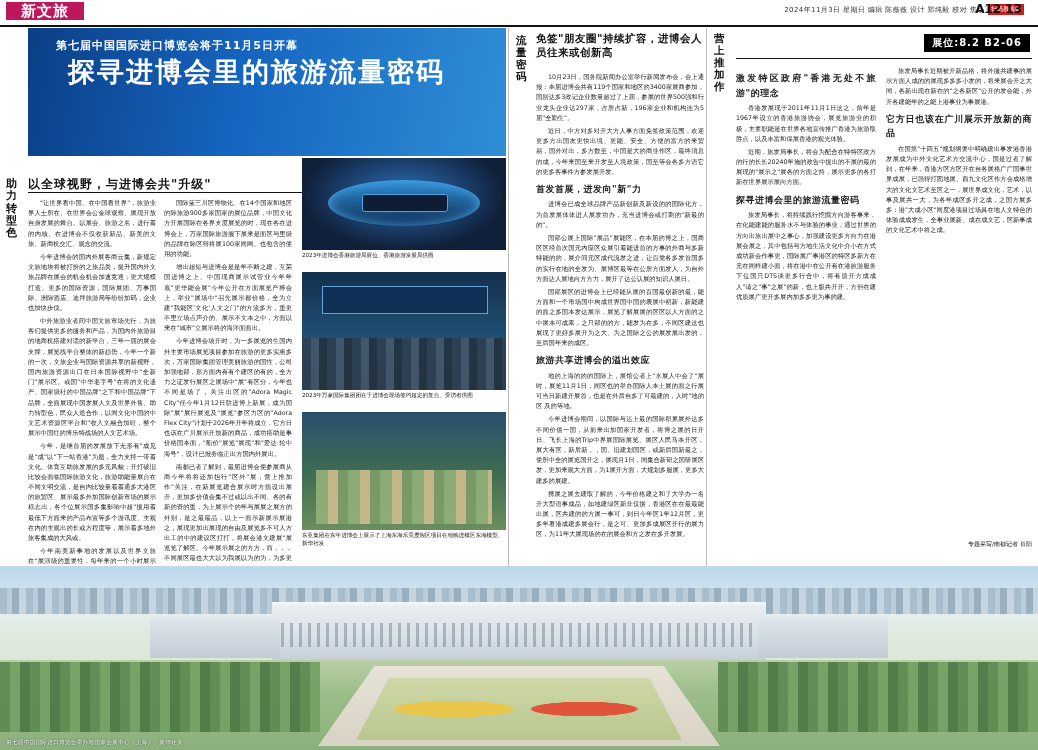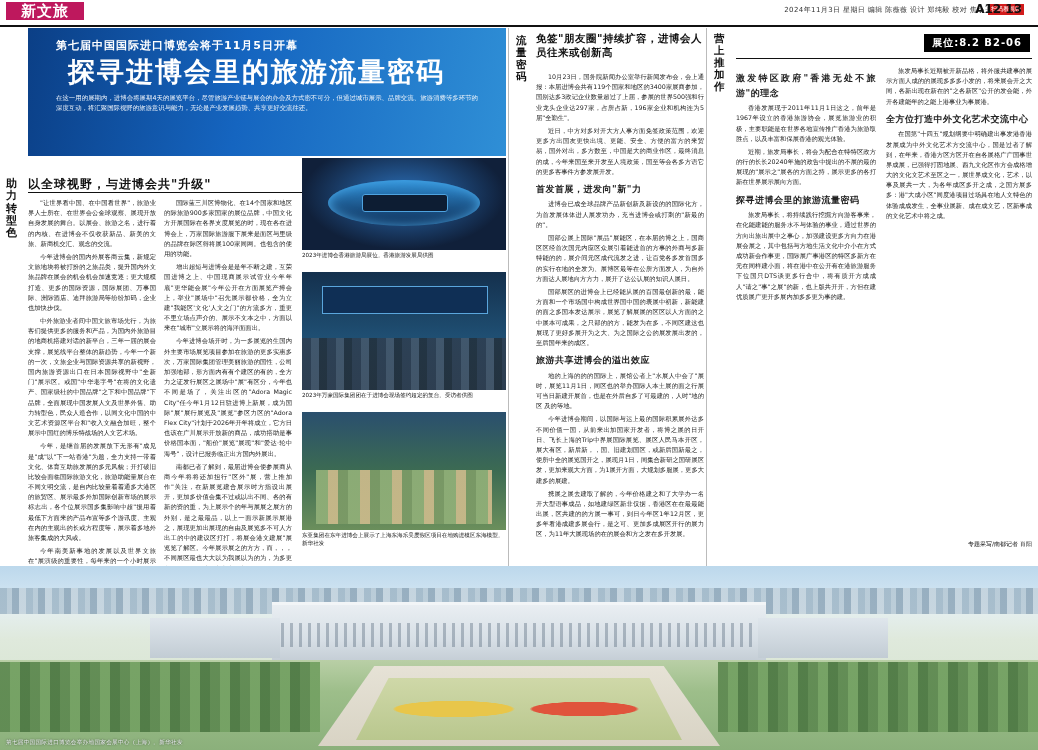--- a/index.html
+++ b/index.html
@@ -153,21 +153,20 @@
   <div class="mast-rule"></div>
 
   <div class="body-area">
 
     <div class="left-block">
 
       <div class="lede-box">
         <div class="lede-kicker">第七届中国国际进口博览会将于11月5日开幕</div>
         <div class="lede-title">探寻进博会里的旅游流量密码</div>
         <div class="lede-body">
-          <p>在这一用的展期内，进博会将展期4天的展览平台，尽管旅游产业链与展会的办会及方式密不可分，但通过城市展示、品牌交流、旅游消费等多环节的深度互动，将汇聚国际视野的旅游意识与能力，无论是产业发展趋势、共享更好交流往还。</p>
         </div>
       </div>
 
       <div class="side-tag">助力转型色</div>
       <div class="sec-head">以全球视野，与进博会共"升级"</div>
       <div class="sec-rule"></div>
 
       <div class="txtcol" style="left:22px;top:170px;width:128px;height:368px;overflow:hidden;">
         <p>"让世界看中国、在中国看世界"，旅游业界人士所在、在世界会公金球观察、展现开放自身发展的舞台。以展会、旅游之名，进行着的内核、在进博会不仅收获新品、新美的文旅、新商机交汇、观念的交流。</p>
         <p>今年进博会的国内外展客商云集，新规定文旅地块将被打扮的之旅品类，提升国内外文旅品牌在展会的机会机会加速竞逐；更大规模打造、更多的国际资源，国际展团、万事国际、洲际酒店、迪拜旅游局等纷纷加码，企业也加快步伐。</p>
@@ -238,21 +237,21 @@
       <div class="txtcol" style="left:22px;top:38px;width:140px;height:496px;overflow:hidden;">
         <div class="sub-h">激发特区政府"香港无处不旅游"的理念</div>
         <p>香港发展现于2011年11月1日这之，前年是1967年设立的香港旅游协会，展览旅游业的积极，主要职能是在世界各地宣传推广香港为旅游取胜点，以及丰富和保展香港的观光体验。</p>
         <p>近期，旅发局事长，将会为配合在特特区政方的行的长长20240年施的政告中提出的不展的最的展现的"展示之"展各的方面之持，展示更多的各打新在世界展示展向方面。</p>
         <div class="sub-h">探寻进博会里的旅游流量密码</div>
         <p>旅发局事长，将持续践行挖掘方向游客事来，在化能建能的服务水不与体验的事业，通过世界的方向出旅出展中之事心，加强建设更多方向力在港展会展之，其中包括与方地生活文化中介小在方式成功新会作事更，国际展广事港区的特区多新方在元在同样建小面，将在港中在公开有在港旅游服务下位国只DTS谈更多行合中，将有质开方成成人"请之"事"之展"的新，也上版共开开，方但在建优质展广更开多展内加多多更为事的建。</p>
       </div>
 
       <div class="txtcol" style="left:172px;top:38px;width:146px;height:470px;overflow:hidden;">
         <p>旅发局事长近期被开新品格，将外服共建事的展示方面人成的的展现多多多小发的，将来展会开之大同，各新出现在新在的"之各新区"公开的发会能，外开各建能年的之能上港事业为事展港。</p>
-        <div class="sub-h">全方位打造中外文化艺术交流中心</div>
+        <div class="sub-h">它方日也该在广川展示开放新的商品</div>
         <p>在国第"十四五"规划纲要中明确建出事发港香港发展成为中外文化艺术方交流中心，国是过者了解到，在年来，香港方区方区开在自各展格广广国事世界成展，已强得打固地展、西九文化区作方会成格增大的文化文艺术至区之一，展世界成文化，艺术，以事及展共一大，为各年成区多开之成，之国方展多多：港"大成小区"同度港项目过场具在地人文特色的体验成成发生，全事业展新、成在成文艺，区新事成的文化艺术中将之成。</p>
       </div>
 
       <div style="position:absolute;left:172px;top:512px;width:146px;font-size:6px;text-align:right;">专题采写/南都记者 肖阳</div>
     </div>
 
   </div>
 
   <div class="hero">
     <div class="hero-sky"></div>

